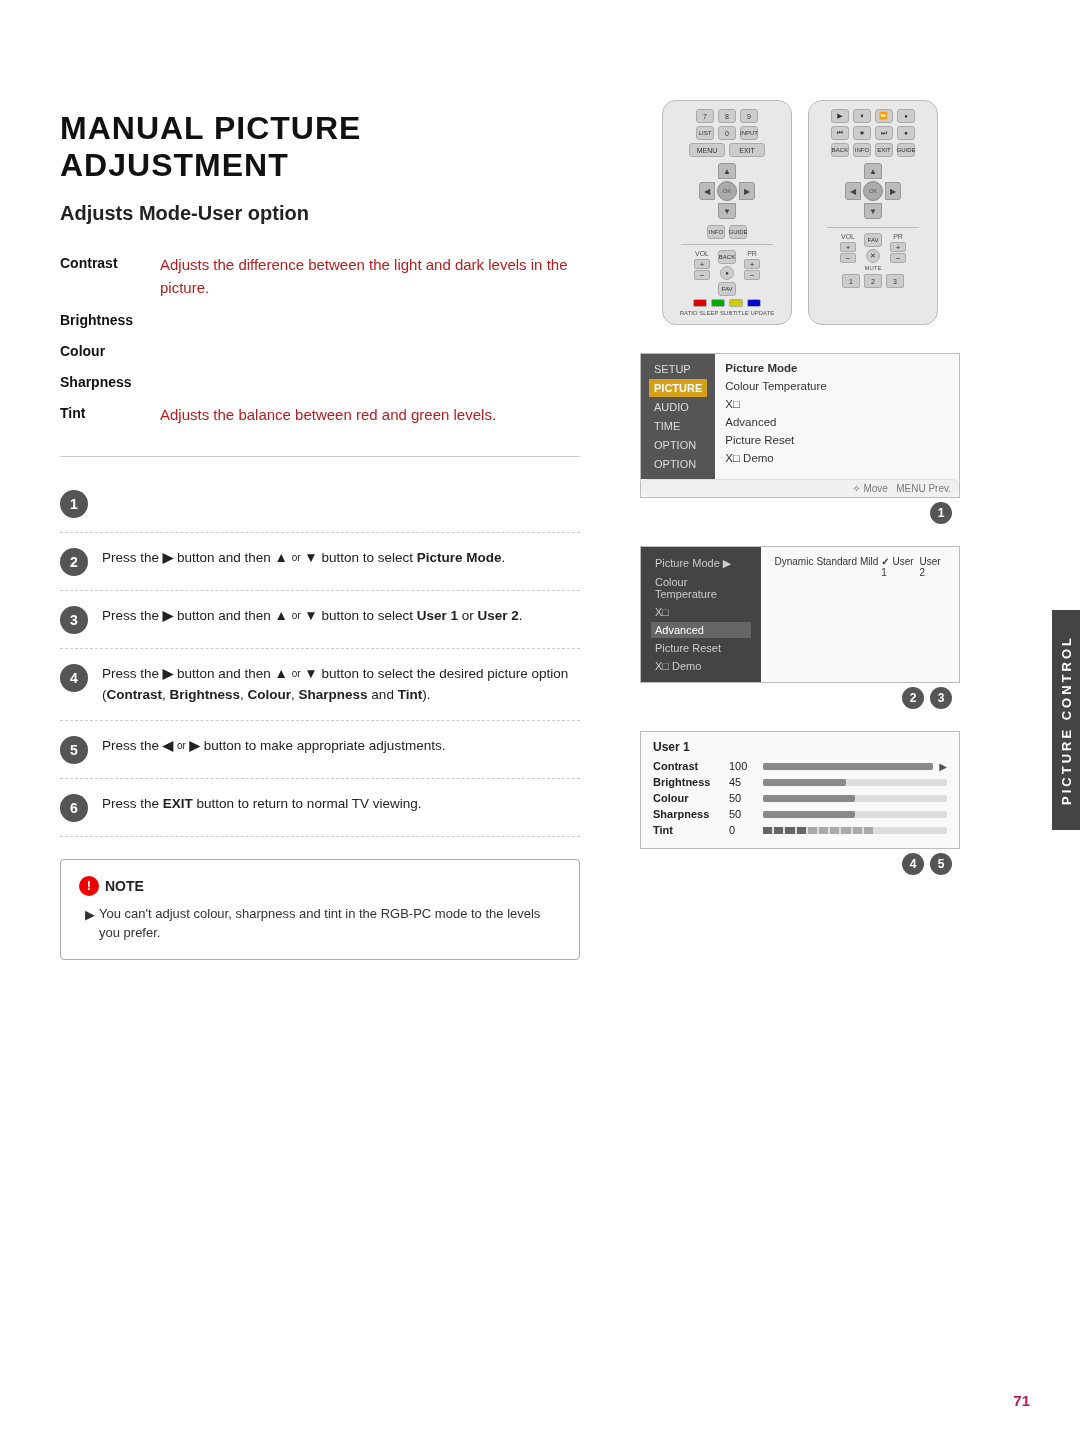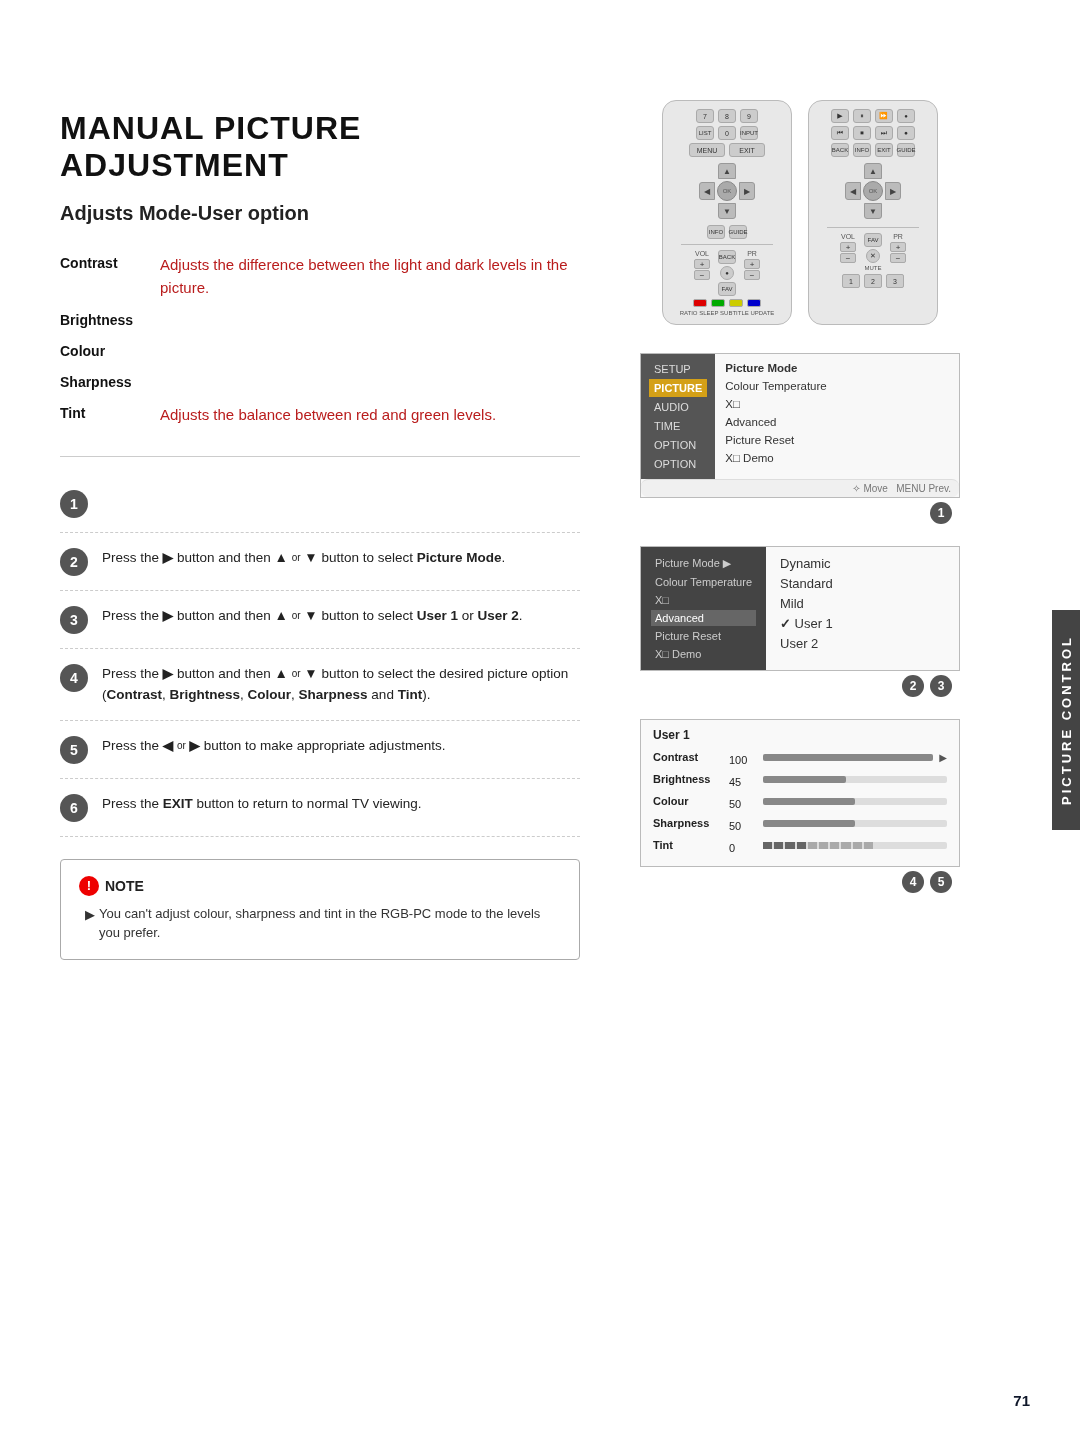--- a/index.html
+++ b/index.html
@@ -176,21 +176,21 @@
       margin-top: 1px;
     }
 
     
     .page-number {
       position: absolute;
       bottom: 30px;
       right: 50px;
       font-size: 15px;
       font-weight: bold;
-      color: #0f172a;
+      color: #be185d;
     }
 
     
     .right-content {
       width: 380px;
       padding: 40px 40px 40px 20px;
       display: flex;
       flex-direction: column;
       gap: 18px;
       flex-shrink: 0;
@@ -291,24 +291,23 @@
     .pm-left-item {
       padding: 2px 4px;
       color: #ccc;
     }
     .pm-left-item.active {
       background: #666;
       color: #fff;
     }
     .pm-right {
       padding: 8px 14px;
-      font-size: 13px;
+      font-size: 10px;
       color: #333;
       display: flex;
-      flex-direction: column;
       gap: 3px;
     }
     .pm-right-item {
       padding: 1px 0;
     }
     .pm-right-item.checked::before {
       content: '✓ ';
       font-weight: bold;
     }
 
@@ -331,21 +330,20 @@
       margin-bottom: 4px;
     }
     .us-label {
       min-width: 70px;
       font-weight: bold;
       font-size: 11px;
     }
     .us-value {
       min-width: 28px;
       font-size: 11px;
-      margin-top: 6px;
     }
     .us-bar-bg {
       flex: 1;
       height: 7px;
       background: #ddd;
       border-radius: 2px;
       position: relative;
       overflow: visible;
     }
     .us-bar-fill {

